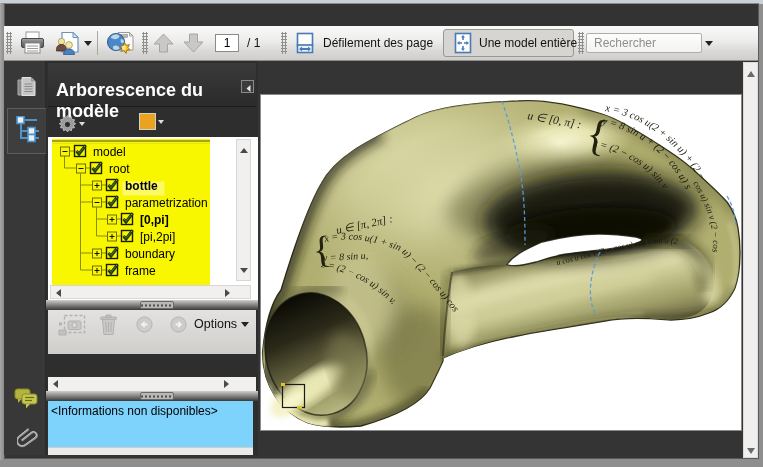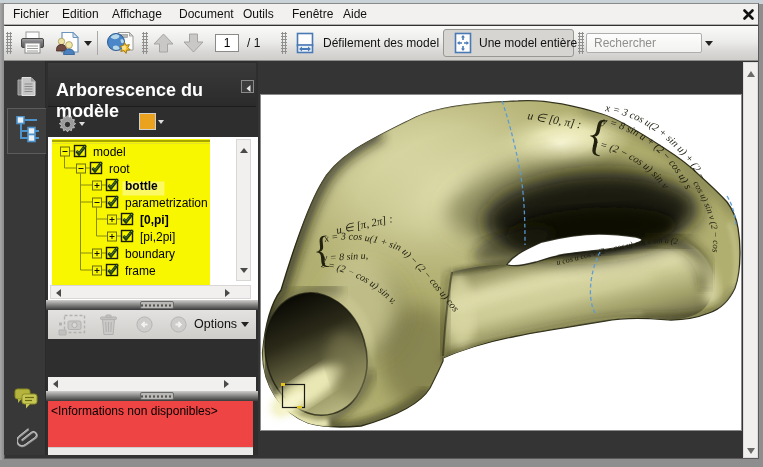--- a/index.html
+++ b/index.html
@@ -29,50 +29,38 @@
 #pbtn { position:absolute; left:193px; top:17px; width:13px; height:13px; background:#3c3c3c; border:1px solid #8a8a8a; }
 
 #treewrap { position:absolute; left:2px; top:76px; width:216px; height:163px; background:#ffffff; }
 #yellow { position:absolute; left:4px; top:2px; width:158px; height:146px; background:#f8f700; }
 #vscroll1 { position:absolute; left:188px; top:2px; width:15px; height:142px; background:#f1f0ee; border:1px solid #d8d7d5; }
 #hscroll1 { position:absolute; left:2px; top:148px; width:201px; height:14px; background:#f1f0ee; border:1px solid #d8d7d5; }
 
 .split { position:absolute; left:0px; width:212px; height:10px; background:linear-gradient(#cfcecc 0%, #8a8a88 45%, #3a3a3a 100%); }
 .gripbox { position:absolute; left:94px; top:1px; width:34px; height:8px; background-color:#b9b8b6; background-image:radial-gradient(circle at 2px 3.5px, #55544f 1px, transparent 1.3px); background-size:4px 8px; background-position:3px 0; border:1px solid #6a6a68; border-radius:2px; }
 
-#viewsbar { position:absolute; left:2px; top:249px; width:208px; height:29px; background:linear-gradient(#e3e2e0, #cfcecb); }
+#viewsbar { position:absolute; left:2px; top:249px; width:208px; height:44px; background:linear-gradient(#e3e2e0, #cfcecb); }
 #viewslist { position:absolute; left:2px; top:278px; width:208px; height:38px; background:#f0efed; }
 #vscroll2 { position:absolute; left:191px; top:0px; width:15px; height:38px; background:#f1f0ee; border-left:1px solid #d8d7d5; }
 #hscroll2 { position:absolute; left:2px; top:316px; width:208px; height:14px; background:#f1f0ee; }
 
-#infopane { position:absolute; left:2px; top:340px; width:205px; height:54px; background:#ef4444; }
+#infopane { position:absolute; left:2px; top:340px; width:205px; height:54px; background:#7dd3fc; }
 
 #view { left:258px; top:61px; width:500px; height:397px; background:#343434; }
 #page { position:absolute; left:3px; top:34px; width:480px; height:335px; background:#ffffff; outline:1px solid #8a8a8a; }
 #mainscroll { position:absolute; left:485px; top:1px; width:15px; height:396px; background:#f0efee; border:1px solid #dddcda; }
 .sarr { width:0; height:0; position:absolute; }
 </style>
 </head>
 <body>
 <div id="win">
   <div id="deskTop" class="abs"></div>
   <div class="abs" style="left:0;top:3px;width:4px;height:457px;background:linear-gradient(90deg,#a8a8a8,#8a8a8a);"></div>
   <div id="frame" class="abs"></div>
-  <div id="menubar" class="abs">
-    <span class="mitem" style="left:9px">Fichier</span>
-    <span class="mitem" style="left:58px">Edition</span>
-    <span class="mitem" style="left:108px">Affichage</span>
-    <span class="mitem" style="left:175px">Document</span>
-    <span class="mitem" style="left:239px">Outils</span>
-    <span class="mitem" style="left:288px">Fenêtre</span>
-    <span class="mitem" style="left:339px">Aide</span>
-    <svg id="closex" viewBox="0 0 11 11">
-        <path d="M1.5 1.5 L9.5 9.5 M9.5 1.5 L1.5 9.5" stroke="#111" stroke-width="2.6" stroke-linecap="round"></path>
-      </svg>
-  </div>
   <div id="toolbar" class="abs">
     <div class="grip" style="left:2px"></div>
     <div id="icoprint" class="abs" style="left:16px;top:5px"><svg width="25" height="24" viewBox="0 0 25 24">
       <rect x="6" y="1" width="13" height="7" fill="#fdfdfd" stroke="#9a9a98" stroke-width="1"></rect>
       <rect x="1.5" y="7.5" width="22" height="9" rx="1.5" fill="url(#prgrad)" stroke="#4a4a48" stroke-width="1"></rect>
       <rect x="5" y="12" width="15" height="10" fill="#fdfdfd" stroke="#8a8a88" stroke-width="1"></rect>
       <line x1="7" y1="15" x2="18" y2="15" stroke="#9a9a98"></line>
           <line x1="7" y1="17.5" x2="18" y2="17.5" stroke="#9a9a98"></line>
           <line x1="7" y1="20" x2="18" y2="20" stroke="#9a9a98"></line>
       <defs>
@@ -111,21 +99,21 @@
           <path d="M10.5 19 L1 9 H6.5 V1 H14.5 V9 H20 Z" fill="#c9c8c6" stroke="#a5a4a2" stroke-width="1"></path>
         </svg></div>
     <div class="abs" style="left:211px;top:8px;width:24px;height:18px;background:#fff;border:1px solid #8a8a88;font-size:12px;text-align:center;line-height:17px;">1</div>
     <div class="tbtext" style="left:243px;top:10px">/ 1</div>
     <div class="grip" style="left:277px"></div>
     <div id="icodefl" class="abs" style="left:290px;top:6px"><svg width="22" height="22" viewBox="0 0 22 22">
       <rect x="3.5" y="1.5" width="15" height="12" fill="#fdfdfd" stroke="#4a7ab5" stroke-width="1.6"></rect>
       <rect x="3.5" y="13" width="15" height="7.5" fill="#e8f0f8" stroke="#4a7ab5" stroke-width="1.6"></rect>
       <path d="M5 17 l3-2.4 v1.4 h6 v-1.4 l3 2.4 -3 2.4 v-1.4 h-6 v1.4 z" fill="#4a7ab5"></path>
     </svg></div>
-    <div class="tbtext" style="left:319px;top:10px">Défilement des model</div>
+    <div class="tbtext" style="left:319px;top:10px">Défilement des page</div>
     <div class="abs" style="left:439px;top:3px;width:131px;height:28px;background:#d6d5d2;border:1px solid #979795;border-radius:3px;"></div>
     <div id="icopage" class="abs" style="left:448px;top:6px"><svg width="22" height="22" viewBox="0 0 22 22">
       <rect x="3.5" y="1.5" width="15" height="19" fill="#fdfdfd" stroke="#4a7ab5" stroke-width="1.6"></rect>
       <path d="M11 3 l2 2.6 h-1.2 v2.4 h-1.6 V5.6 H9 z" fill="#4a7ab5"></path>
       <path d="M11 19 l-2-2.6 h1.2 V14 h1.6 v2.4 H13 z" fill="#4a7ab5"></path>
       <path d="M5 11 l2.6-2 v1.2 H10 v1.6 H7.6 V13 z" fill="#4a7ab5"></path>
       <path d="M17 11 l-2.6 2 v-1.2 H12 v-1.6 h2.4 V9 z" fill="#4a7ab5"></path>
     </svg></div>
     <div class="tbtext" style="left:475px;top:10px">Une model entière</div>
     <div class="grip" style="left:574px"></div>

